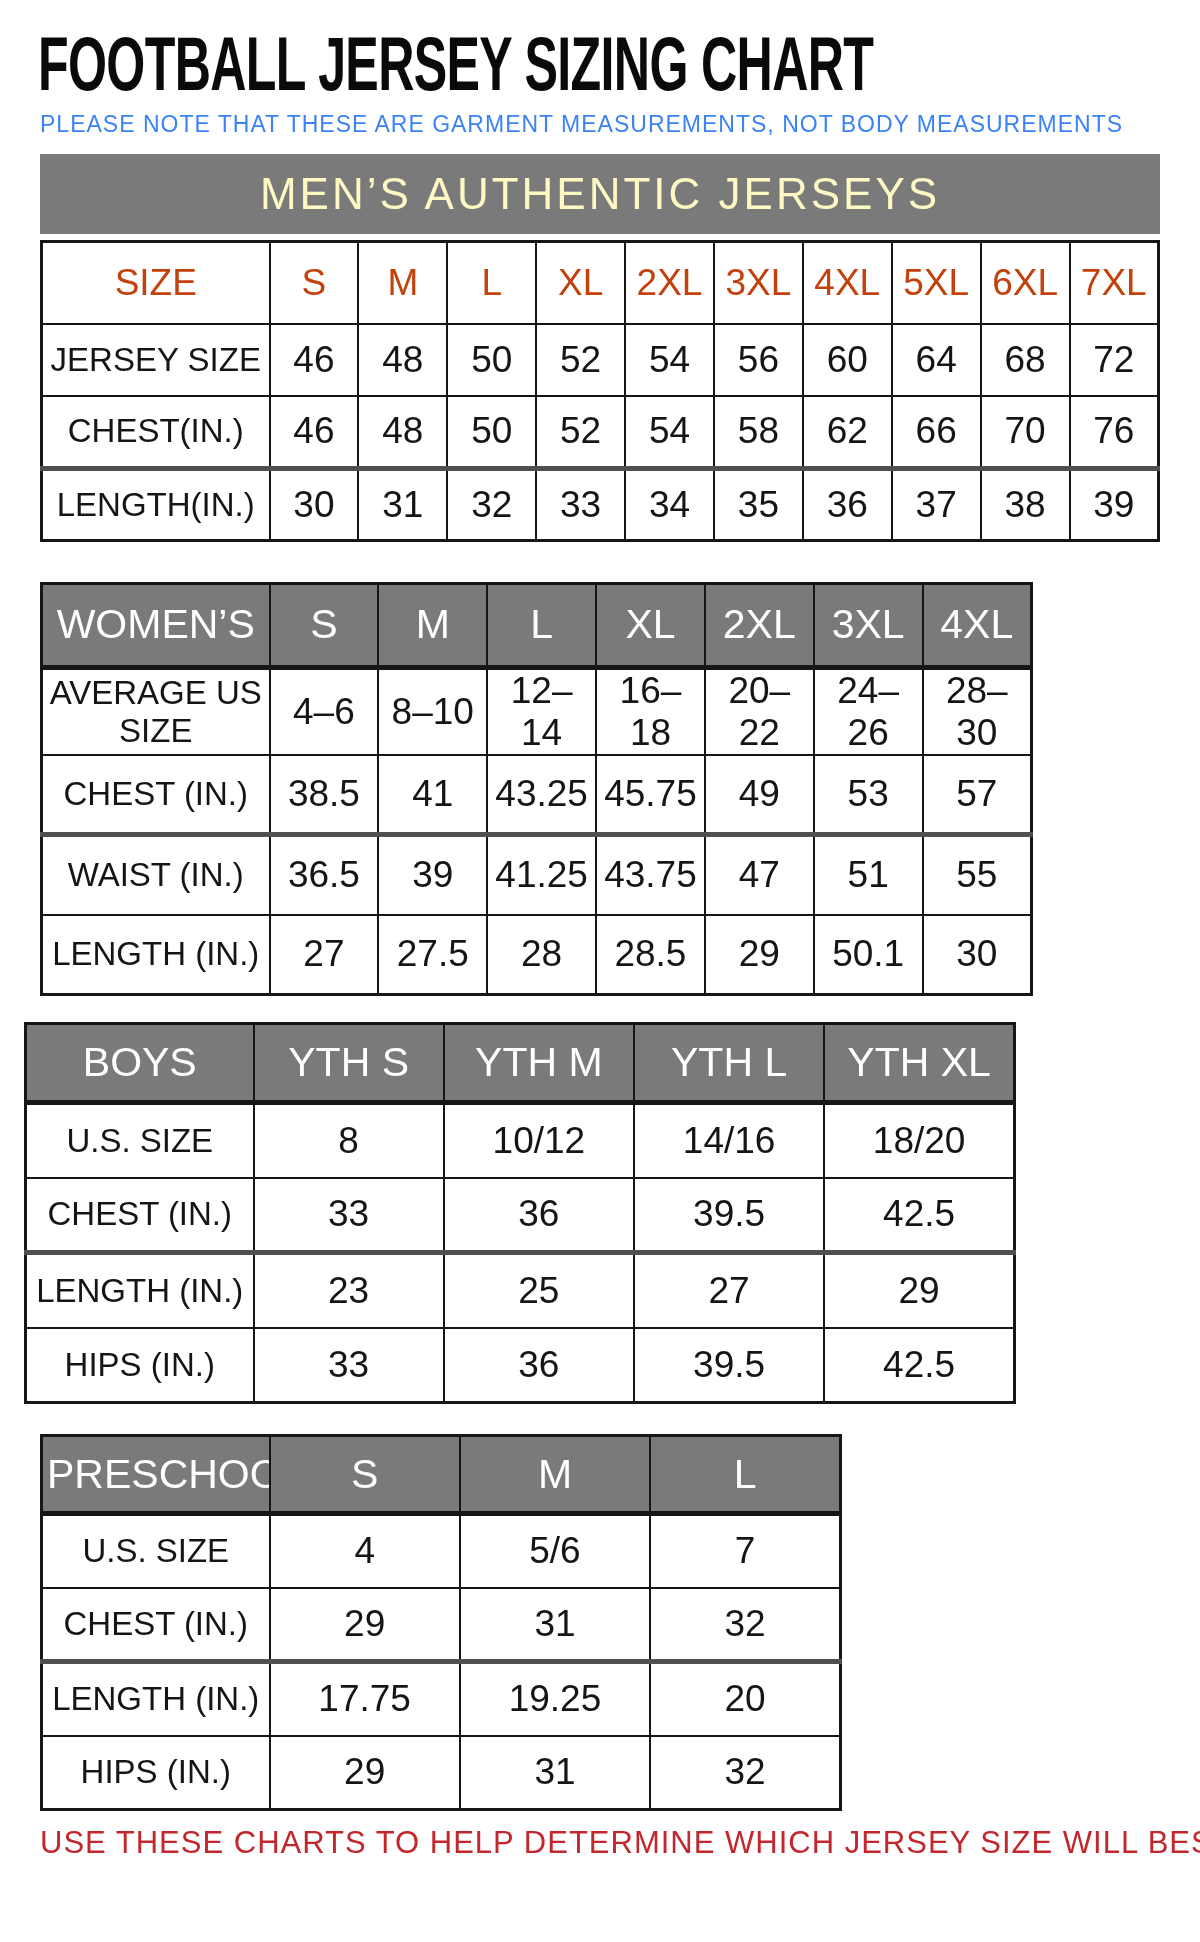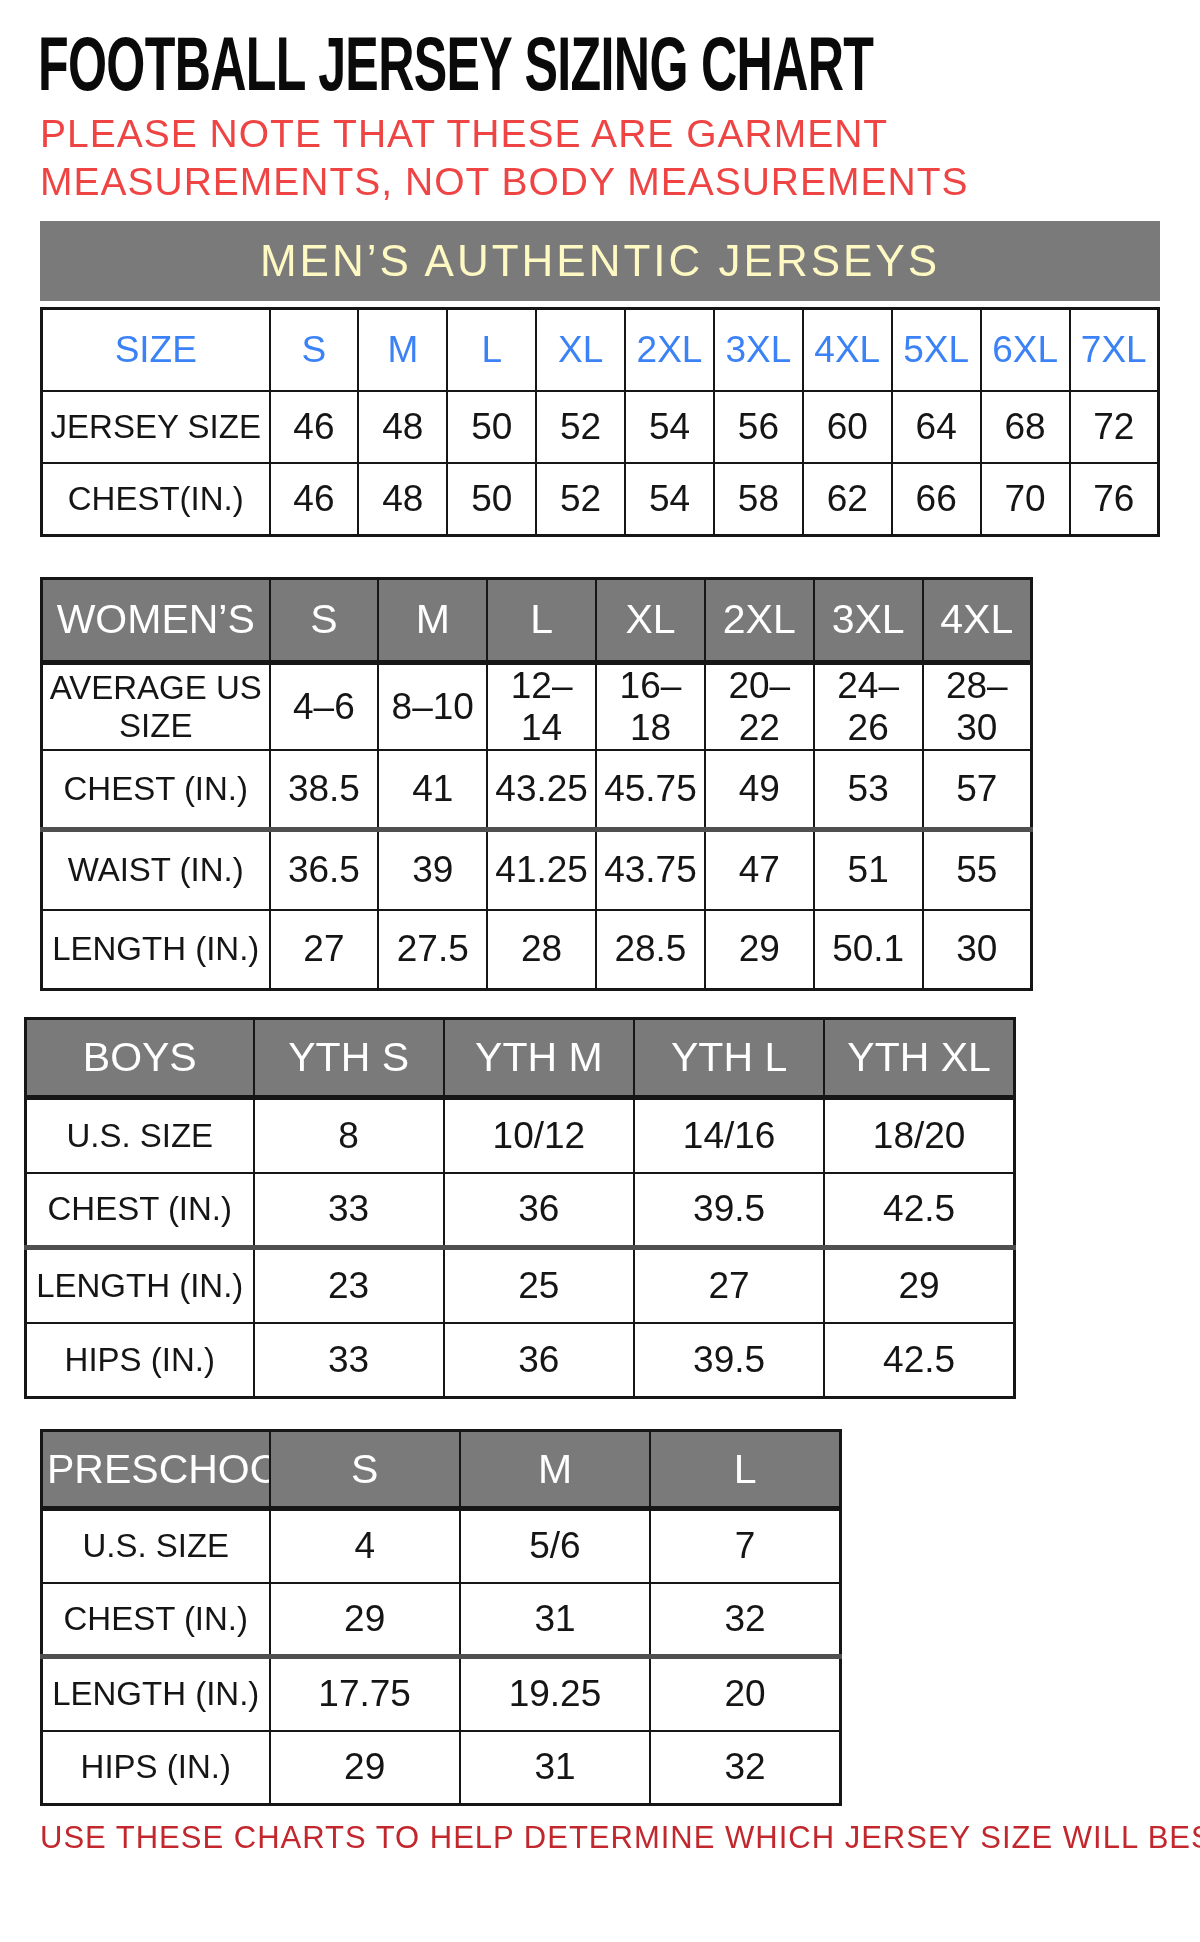--- a/index.html
+++ b/index.html
@@ -21,24 +21,24 @@
     letter-spacing: -1px;
     line-height: 1.0;
     color: #0a0a0a;
     transform: scaleX(0.66);
     transform-origin: left center;
     white-space: nowrap;
   }
   .garment-note {
     margin: 8px 0 0 40px;
     width: 1130px;
-    font-size: 39px;
+    font-size: 23px;
     letter-spacing: 1px;
     line-height: 1.22;
-    color: #ef4444;
+    color: #3b82f6;
     font-weight: 400;
   }
   .banner {
     margin: 16px 0 0 40px;
     width: 1120px;
     height: 80px;
     background: #7a7a7a;
     color: #fef9c3;
     display: flex;
     align-items: center;
@@ -69,21 +69,21 @@
   tbody td {
     font-size: 37px;
   }
   
   tbody tr:nth-child(3) th,
   tbody tr:nth-child(3) td {
     border-top: 5px solid #4f4f4f;
   }
   
   #mens-table { width: 1120px; margin-top: 6px; }
-  #mens-table thead th { font-size: 37px; background: #ffffff; color: #3b82f6; height: 80px; text-align: center; }
+  #mens-table thead th { font-size: 37px; background: #ffffff; color: #c2410c; height: 80px; text-align: center; }
   #mens-table tbody tr { height: 72px; }
   
   .gray-head thead th {
     background: #7a7a7a;
     color: #ffffff;
     font-size: 41px;
     border-bottom: 5px solid #161616;
   }
   #womens-table { width: 993px; margin-top: 40px; }
   #womens-table thead th { height: 80px; }
@@ -162,20 +162,33 @@
         <td>48</td>
         <td>50</td>
         <td>52</td>
         <td>54</td>
         <td>58</td>
         <td>62</td>
         <td>66</td>
         <td>70</td>
         <td>76</td>
       </tr>
+      <tr>
+        <th>LENGTH(IN.)</th>
+        <td>30</td>
+        <td>31</td>
+        <td>32</td>
+        <td>33</td>
+        <td>34</td>
+        <td>35</td>
+        <td>36</td>
+        <td>37</td>
+        <td>38</td>
+        <td>39</td>
+      </tr>
     </tbody>
   </table>
 
 <table id="womens-table" class="gray-head">
     <colgroup>
       <col style="width: 228px;">
       <col>
       <col>
       <col>
       <col>

